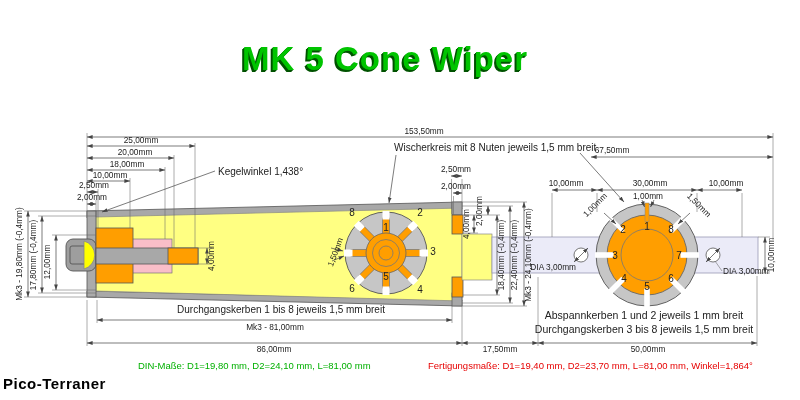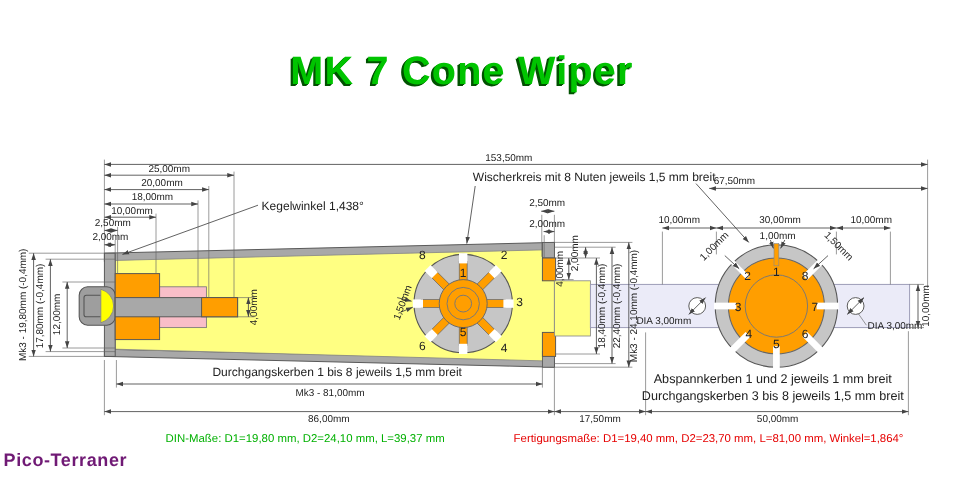--- a/index.html
+++ b/index.html
@@ -2,38 +2,38 @@
 <html><head>
 <meta charset="utf-8">
 <style>
   html,body{margin:0;padding:0;background:#fff;width:800px;height:400px;overflow:hidden;
     font-family:"Liberation Sans",sans-serif;position:relative;}
   #stage{position:absolute;left:0;top:0;width:800px;height:400px;}
   .title{position:absolute;left:240px;top:40px;width:290px;text-align:center;
     font-size:33px;font-weight:bold;letter-spacing:1px;color:#00C400;
     text-shadow:-2px 2px 0 #005200,-1px 1px 0 #005200;}
   .watermark{position:absolute;left:3px;top:375px;font-size:15px;font-weight:bold;
-    color:#701a75;letter-spacing:0.5px;}
+    color:#000000;letter-spacing:0.5px;}
   .footer-din{position:absolute;left:138px;top:360px;font-size:9.5px;color:#00B000;}
   .footer-fert{position:absolute;left:428px;top:360px;font-size:9.5px;color:#E60000;}
   svg{position:absolute;left:0;top:0;}
   svg text{font-family:"Liberation Sans",sans-serif;fill:#222;}
   .dim{font-size:8.3px;}
   .num{font-size:10px;}
   .note{font-size:10px;}
   .note2{font-size:10.5px;}
   .ln{stroke:#444;stroke-width:0.7;fill:none;}
   .ext{stroke:#666;stroke-width:0.55;fill:none;}
 </style>
 </head>
 <body>
 
 <div id="stage">
 
-<div class="title">MK 7 Cone Wiper</div>
+<div class="title">MK 5 Cone Wiper</div>
 
 <svg width="800" height="400" viewBox="0 0 800 400">
   <defs>
     <marker id="ah" orient="auto-start-reverse" markerWidth="9" markerHeight="7" refX="8" refY="3.5">
       <path d="M0,0.8 L8,3.5 L0,6.2 z" fill="#444"></path>
     </marker>
   </defs>
 
   <g>
     <polygon points="87,211 462,202 462,209 87,218" fill="#A8A8A8" stroke="#555" stroke-width="0.8"></polygon>
@@ -244,17 +244,17 @@
     <text class="note" x="218" y="175" text-anchor="start">Kegelwinkel 1,438°</text>
     <text class="note" x="394" y="151" text-anchor="start">Wischerkreis mit 8 Nuten jeweils 1,5 mm breit</text>
     <line class="ln" x1="396" y1="155" x2="389" y2="203" marker-end="url(#ah)"></line>
     <line class="ln" x1="580" y1="153" x2="624" y2="202" marker-end="url(#ah)"></line>
     <text class="note" x="281" y="313" text-anchor="middle">Durchgangskerben 1 bis 8 jeweils 1,5 mm breit</text>
     <text class="note2" x="644" y="319" text-anchor="middle">Abspannkerben 1 und 2 jeweils 1 mm breit</text>
     <text class="note2" x="644" y="333" text-anchor="middle">Durchgangskerben 3 bis 8 jeweils 1,5 mm breit</text>
   </g>
 </svg>
 
-<div class="footer-din">DIN-Maße: D1=19,80 mm, D2=24,10 mm, L=39,37 mm</div>
+<div class="footer-din">DIN-Maße: D1=19,80 mm, D2=24,10 mm, L=81,00 mm</div>
 <div class="footer-fert">Fertigungsmaße: D1=19,40 mm, D2=23,70 mm, L=81,00 mm, Winkel=1,864°</div>
 <div class="watermark">Pico-Terraner</div>
 
 </div>
 
 </body></html>

